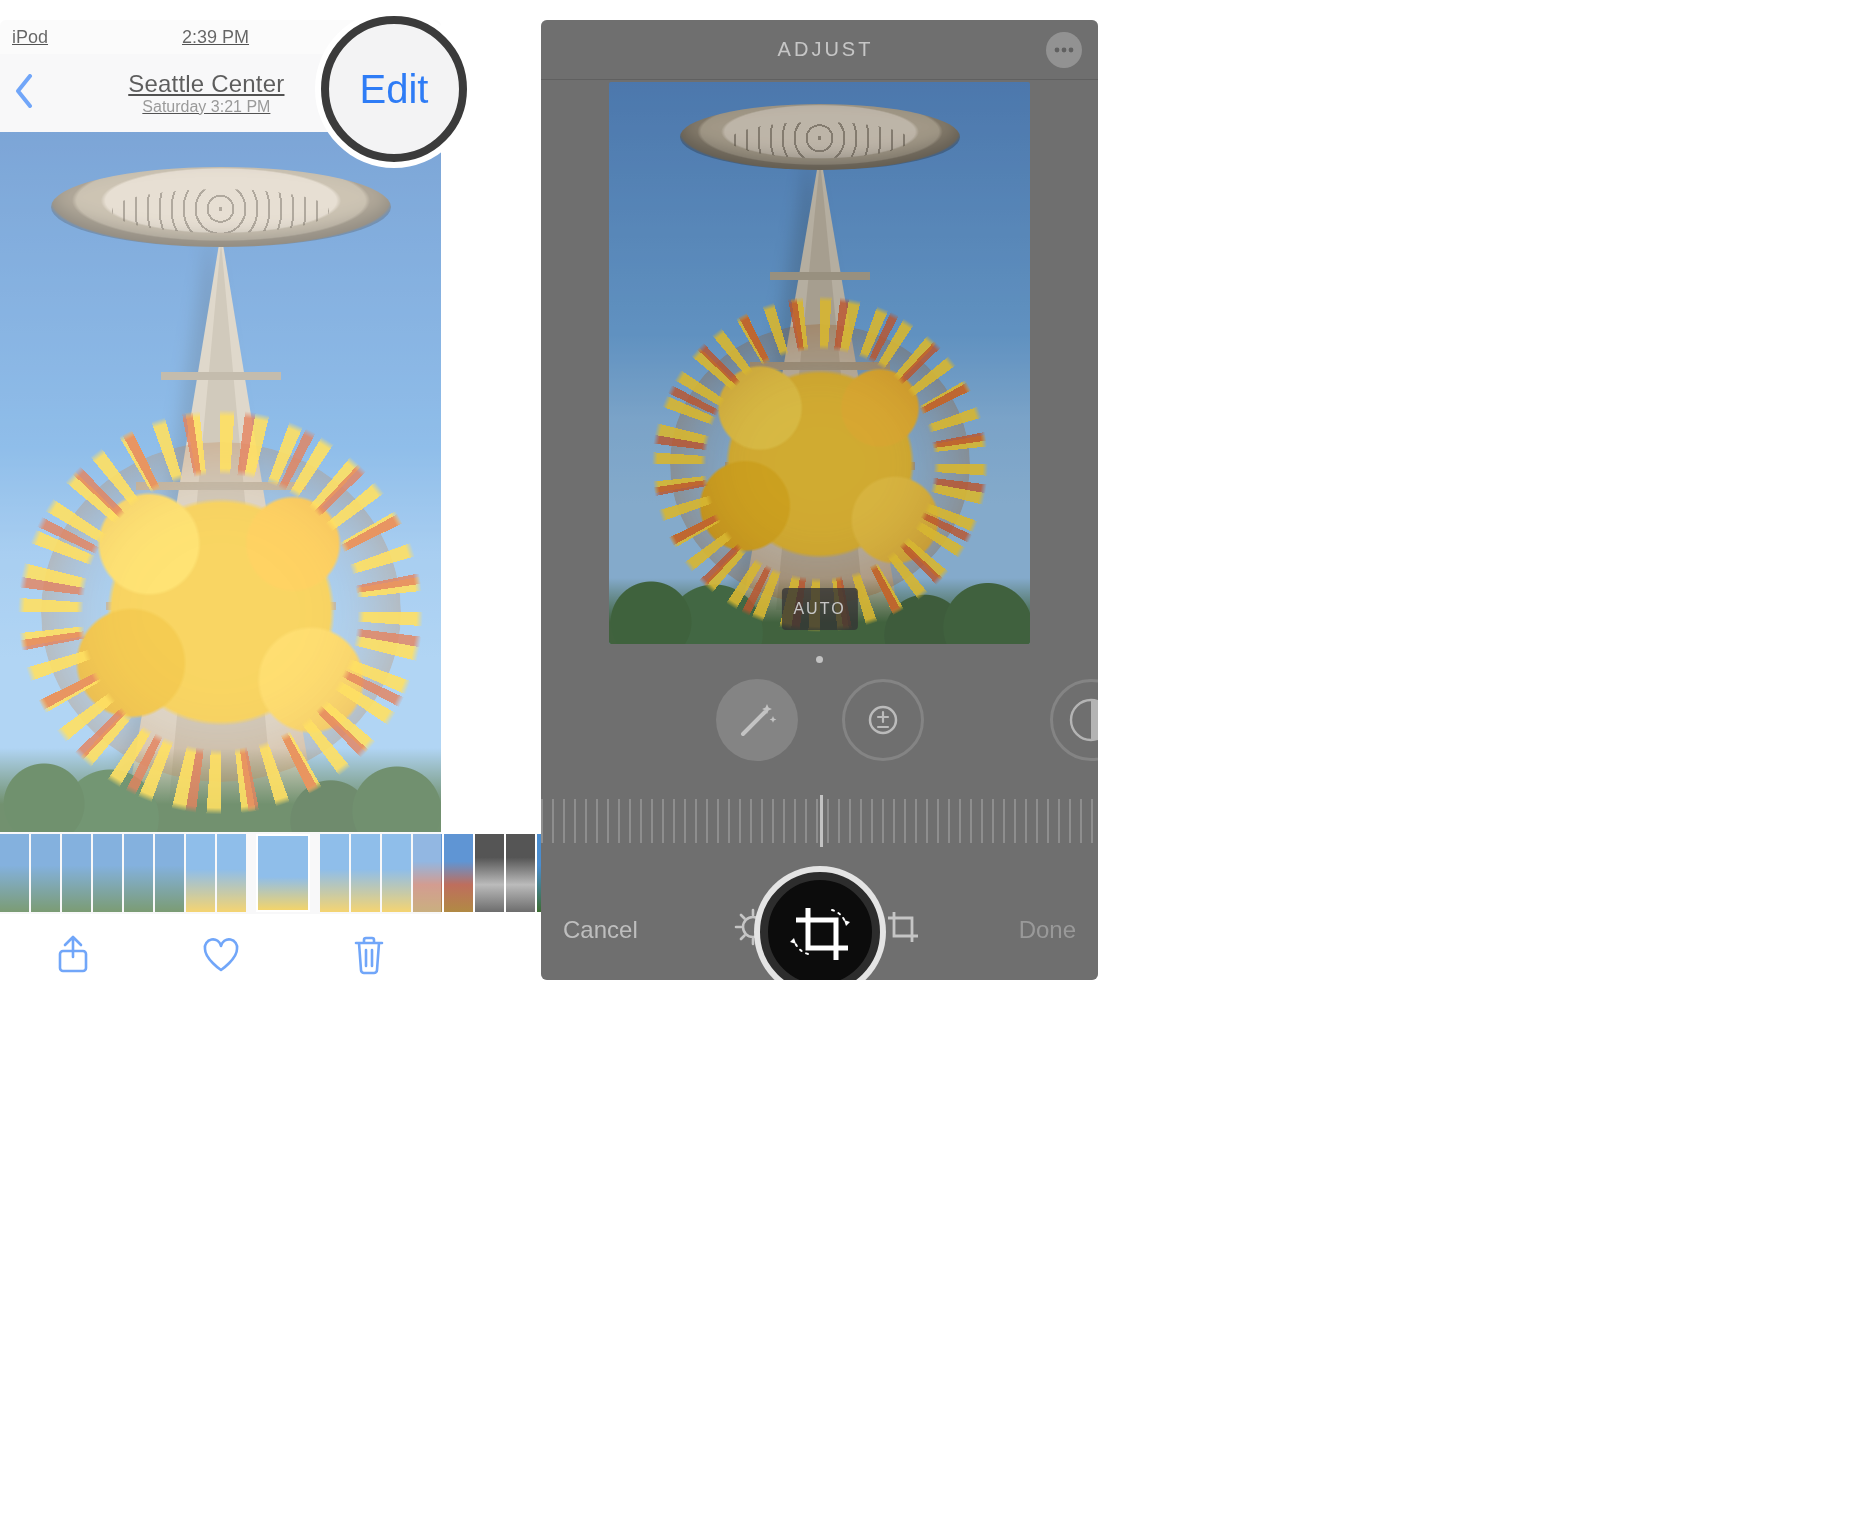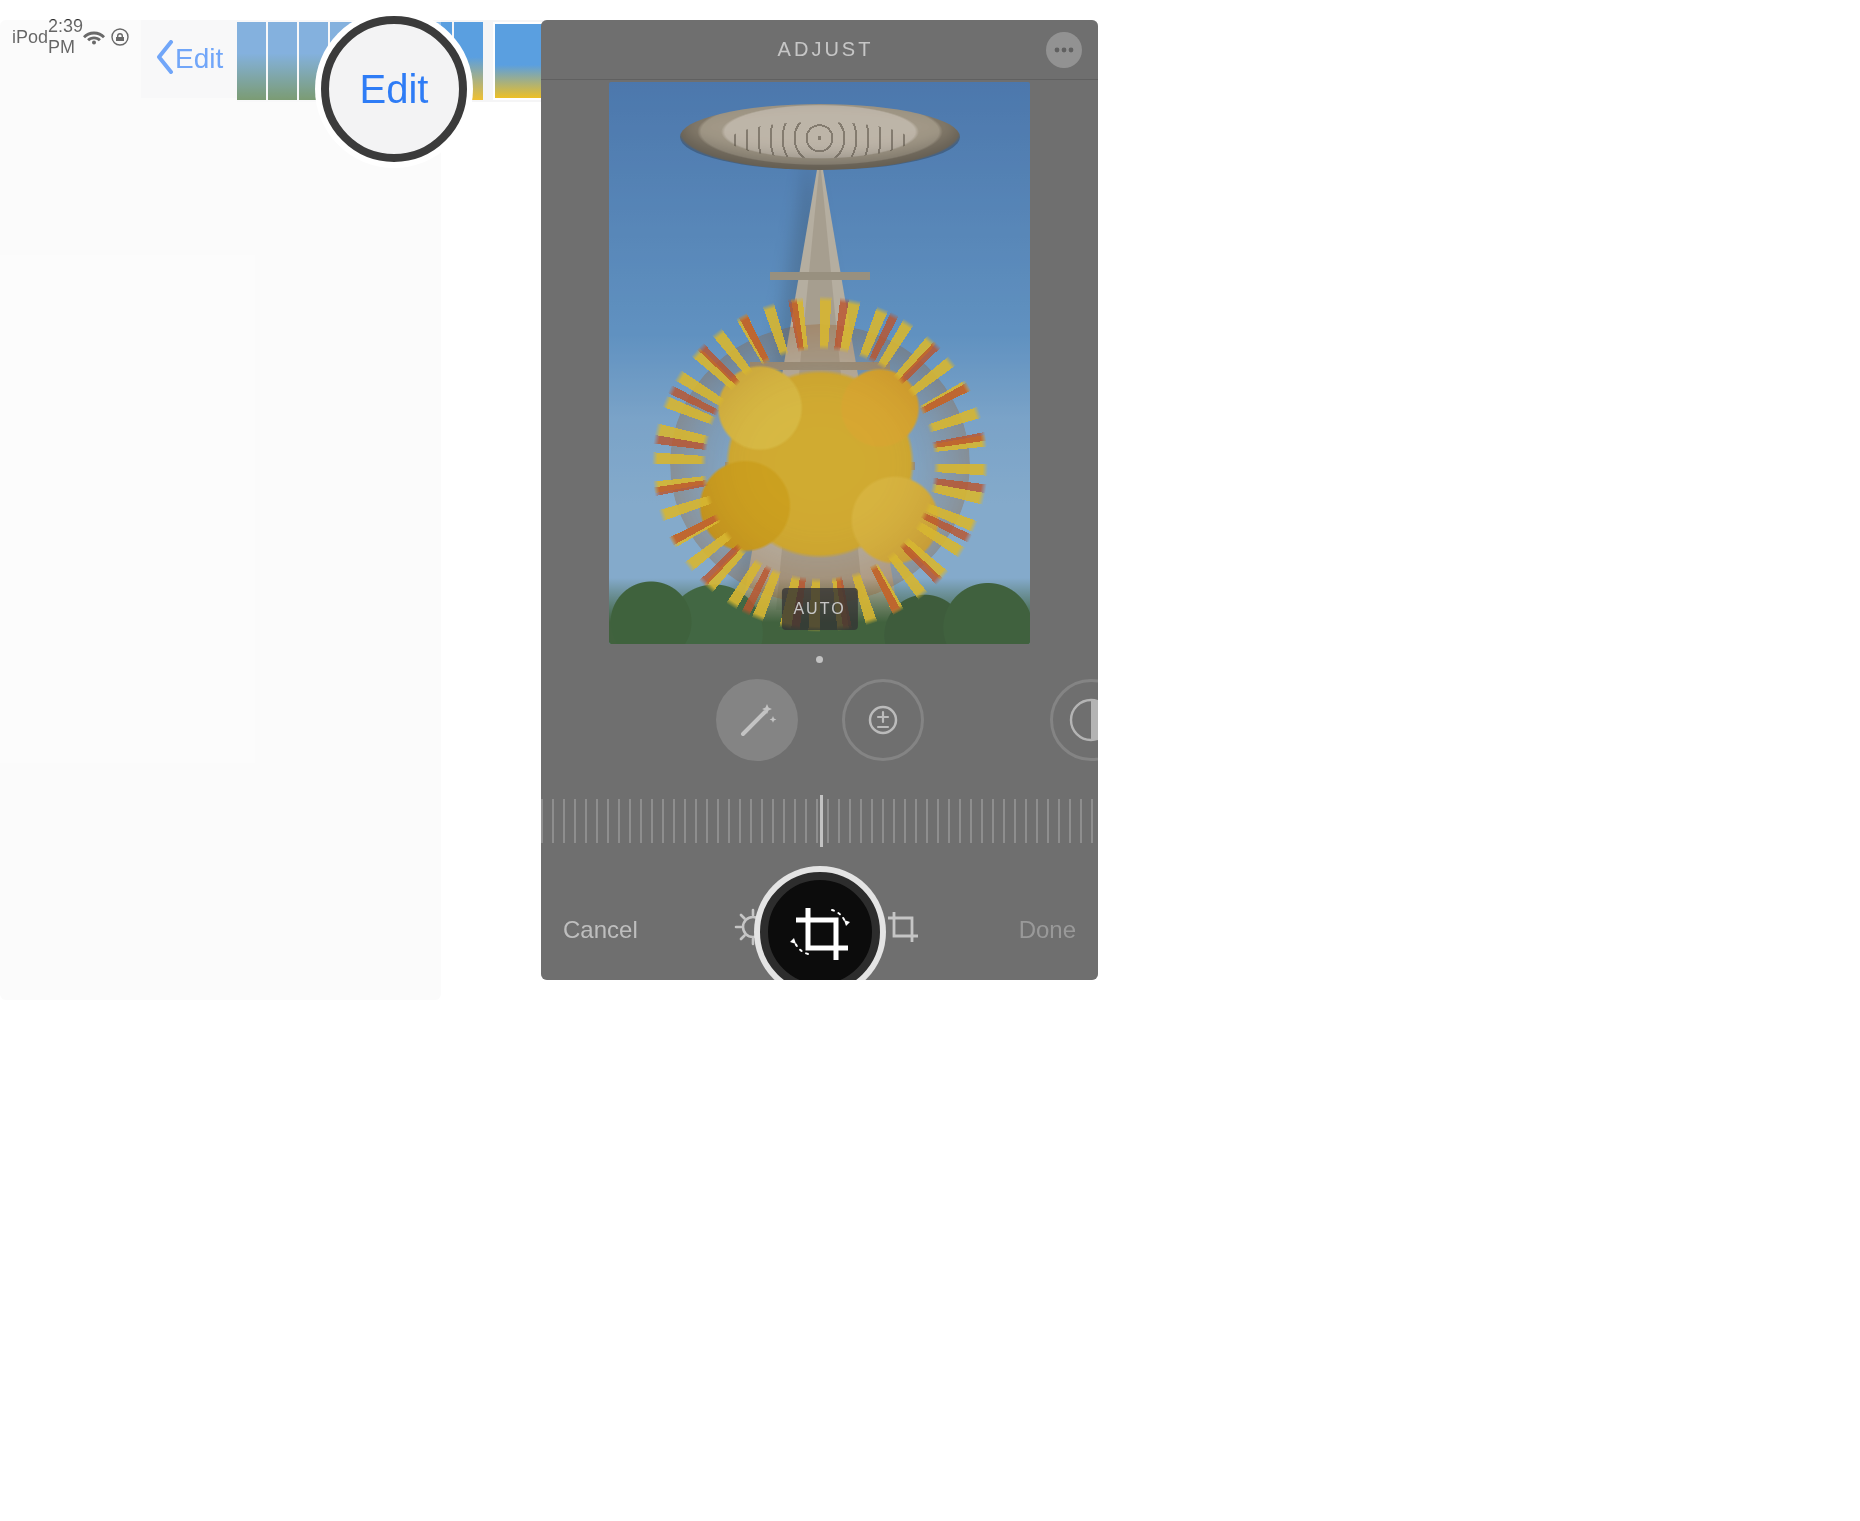--- a/index.html
+++ b/index.html
@@ -20,21 +20,22 @@
   }
 
   
   .screen-left {
     position: relative;
     width: 441px;
     height: 980px;
     border-radius: 6px;
     background: #fafafa;
     display: flex;
-    flex-direction: row;
+    flex-direction: column;
+    text-decoration: underline;
   }
   .status-bar {
     height: 34px;
     display: flex;
     justify-content: space-between;
     align-items: center;
     padding: 0 12px;
     font-size: 18px;
     font-weight: 500;
     color: #1c1c1c;
@@ -316,20 +317,24 @@
         </span>
       </span>
     </div>
 
     <div class="nav-bar">
       <span class="back-btn">
         <svg width="20" height="34" viewBox="0 0 20 34">
             <path d="M16 2 4 17l12 15" fill="none" stroke="#2e7cf6" stroke-width="4" stroke-linecap="round" stroke-linejoin="round"></path>
           </svg>
       </span>
+      <div class="nav-title-wrap">
+        <div class="nav-title">Seattle Center</div>
+        <div class="nav-subtitle">Saturday  3:21 PM</div>
+      </div>
       <span class="edit-link">Edit</span>
     </div>
 
     <div class="main-photo">
       <div class="needle-shaft"></div>
       <div class="needle-inner"></div>
       <div class="brace1"></div>
         <div class="brace2"></div>
         <div class="brace3"></div>
       <div class="needle-saucer"></div>

